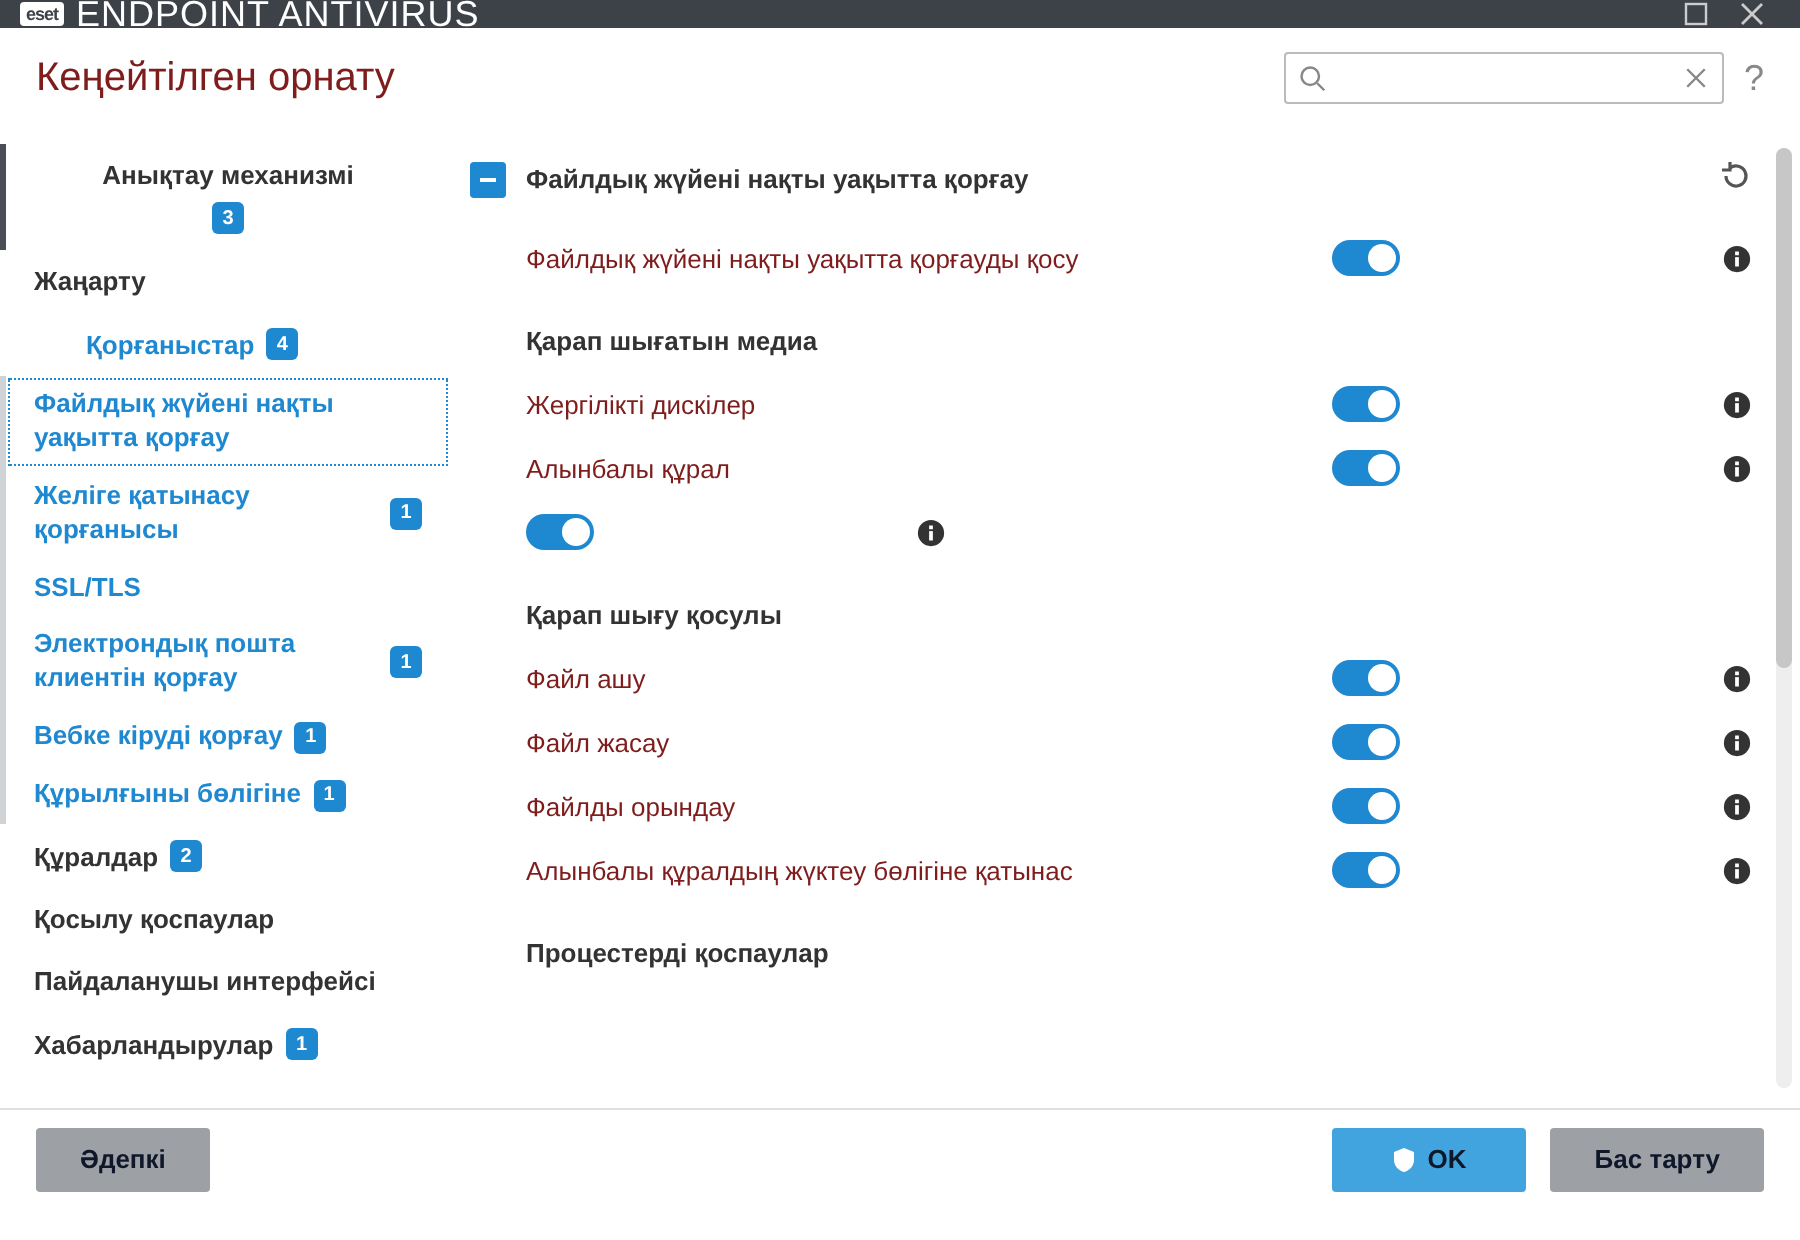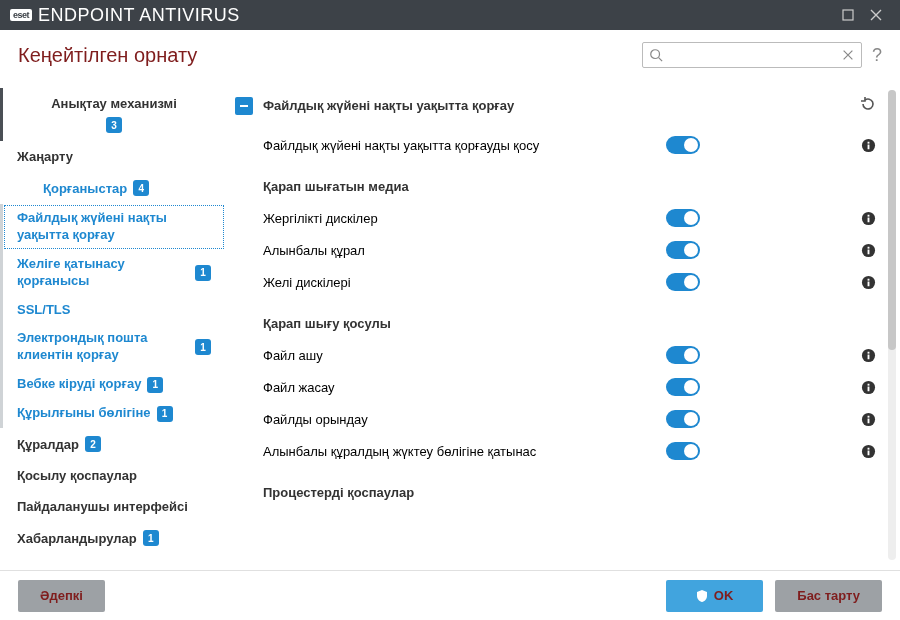--- a/index.html
+++ b/index.html
@@ -1,17 +1,17 @@
 <!DOCTYPE html>
 <html><head>
 <meta charset="utf-8">
 <style>
   * { box-sizing: border-box; margin: 0; padding: 0; }
   html, body { width: 900px; height: 620px; font-family: "Segoe UI", Arial, sans-serif; font-size: 13px; background: #fff; color: #333; overflow: hidden; }
-  .titlebar { height: 30px; background: #3d4248; color: #fff; display: flex; align-items: center; padding: 0 10px; }
+  .titlebar { height: 14px; background: #3d4248; color: #fff; display: flex; align-items: center; padding: 0 10px; }
   .title-brand { display: flex; align-items: center; gap: 6px; }
   .brand-badge { background:#fff; color:#3d4248; font-size:9px; font-weight:700; padding:1px 3px; border-radius:2px; letter-spacing:-0.5px; }
   .title-text { font-size: 18px; letter-spacing: 0.5px; font-weight:400; }
   .title-spacer { flex: 1; }
   .title-btn { width: 28px; height: 30px; display: inline-flex; align-items: center; justify-content: center; color: #ccc; cursor: pointer; }
   .title-btn svg { width:12px; height:12px; }
 
   .header { height: 50px; display: flex; align-items: center; padding: 0 18px; }
   .header h1 { font-size: 20px; font-weight: 400; color: #7f1d1d; flex: 1; }
   .search-wrap { width: 220px; height: 26px; border: 1px solid #bbb; border-radius: 2px; display: flex; align-items: center; padding: 0 6px; color:#888; }
@@ -33,30 +33,30 @@
   .content { flex:1; position:relative; padding: 10px 24px 10px 10px; overflow-y:auto; }
   .scrollbar-fake { position:absolute; right:4px; top:10px; width:8px; height:470px; background:#eee; border-radius:4px; }
   .scrollbar-thumb { width:8px; height:260px; background:#c7c7c7; border-radius:4px; }
 
   .section-head { display:flex; align-items:center; gap:10px; padding:6px 0 14px 0; }
   .collapse-btn { width:18px; height:18px; background:#1e88d0; border-radius:2px; color:#fff; display:inline-flex; align-items:center; justify-content:center; font-weight:700; font-size:14px; cursor:pointer; flex-shrink:0;}
   .section-head .title { font-weight:700; flex:1; }
   .revert-icon { color:#555; cursor:pointer; }
 
   .row { display:flex; align-items:center; padding:7px 0 7px 28px; }
-  .row-label { flex:1; color:#000000; }
+  .row-label { flex:1; color:#7f1d1d; }
   .sub-head { font-weight:700; padding:18px 0 8px 28px; }
 
   .toggle { width:34px; height:18px; background:#1e88d0; border-radius:9px; position:relative; cursor:pointer; flex-shrink:0; }
   .toggle::after { content:""; position:absolute; width:14px; height:14px; background:#fff; border-radius:50%; top:2px; right:2px; }
   .info-icon { width:16px; height:16px; margin-left: 160px; color:#333; cursor:pointer; display:inline-flex; align-items:center; justify-content:center; flex-shrink:0;}
   .info-icon svg{ width:15px; height:15px; }
 
   .footer { height:50px; border-top:1px solid #e0e0e0; display:flex; align-items:center; padding:0 18px; gap:12px; background:#fff;}
-  .btn { height:32px; border:none; border-radius:2px; font-size:13px; font-weight:700; padding:0 22px; cursor:pointer; color:#7f1d1d; }
+  .btn { height:32px; border:none; border-radius:2px; font-size:13px; font-weight:700; padding:0 22px; cursor:pointer; color:#0f172a; }
   .btn-default { background:#9da1a5; }
   .btn-ok { background:#41a4de; display:inline-flex; align-items:center; gap:6px; padding:16px 30px;}
   .btn-cancel { background:#9da1a5; }
   .footer .spacer { flex:1; }
 </style>
 </head>
 <body>
 
 <div class="titlebar">
   <div class="title-brand">
@@ -189,21 +189,20 @@
       <span class="toggle"></span>
       <span class="info-icon">
           <svg viewBox="0 0 16 16">
             <circle cx="8" cy="8" r="7" fill="#333"></circle>
             <rect x="7" y="7" width="2" height="5" fill="#fff"></rect>
             <rect x="7" y="4" width="2" height="2" fill="#fff"></rect>
           </svg>
         </span>
     </div>
     <div class="row">
-      <span class="row-label">Желі дискілері</span>
       <span class="toggle"></span>
       <span class="info-icon">
           <svg viewBox="0 0 16 16">
             <circle cx="8" cy="8" r="7" fill="#333"></circle>
             <rect x="7" y="7" width="2" height="5" fill="#fff"></rect>
             <rect x="7" y="4" width="2" height="2" fill="#fff"></rect>
           </svg>
         </span>
     </div>
 

